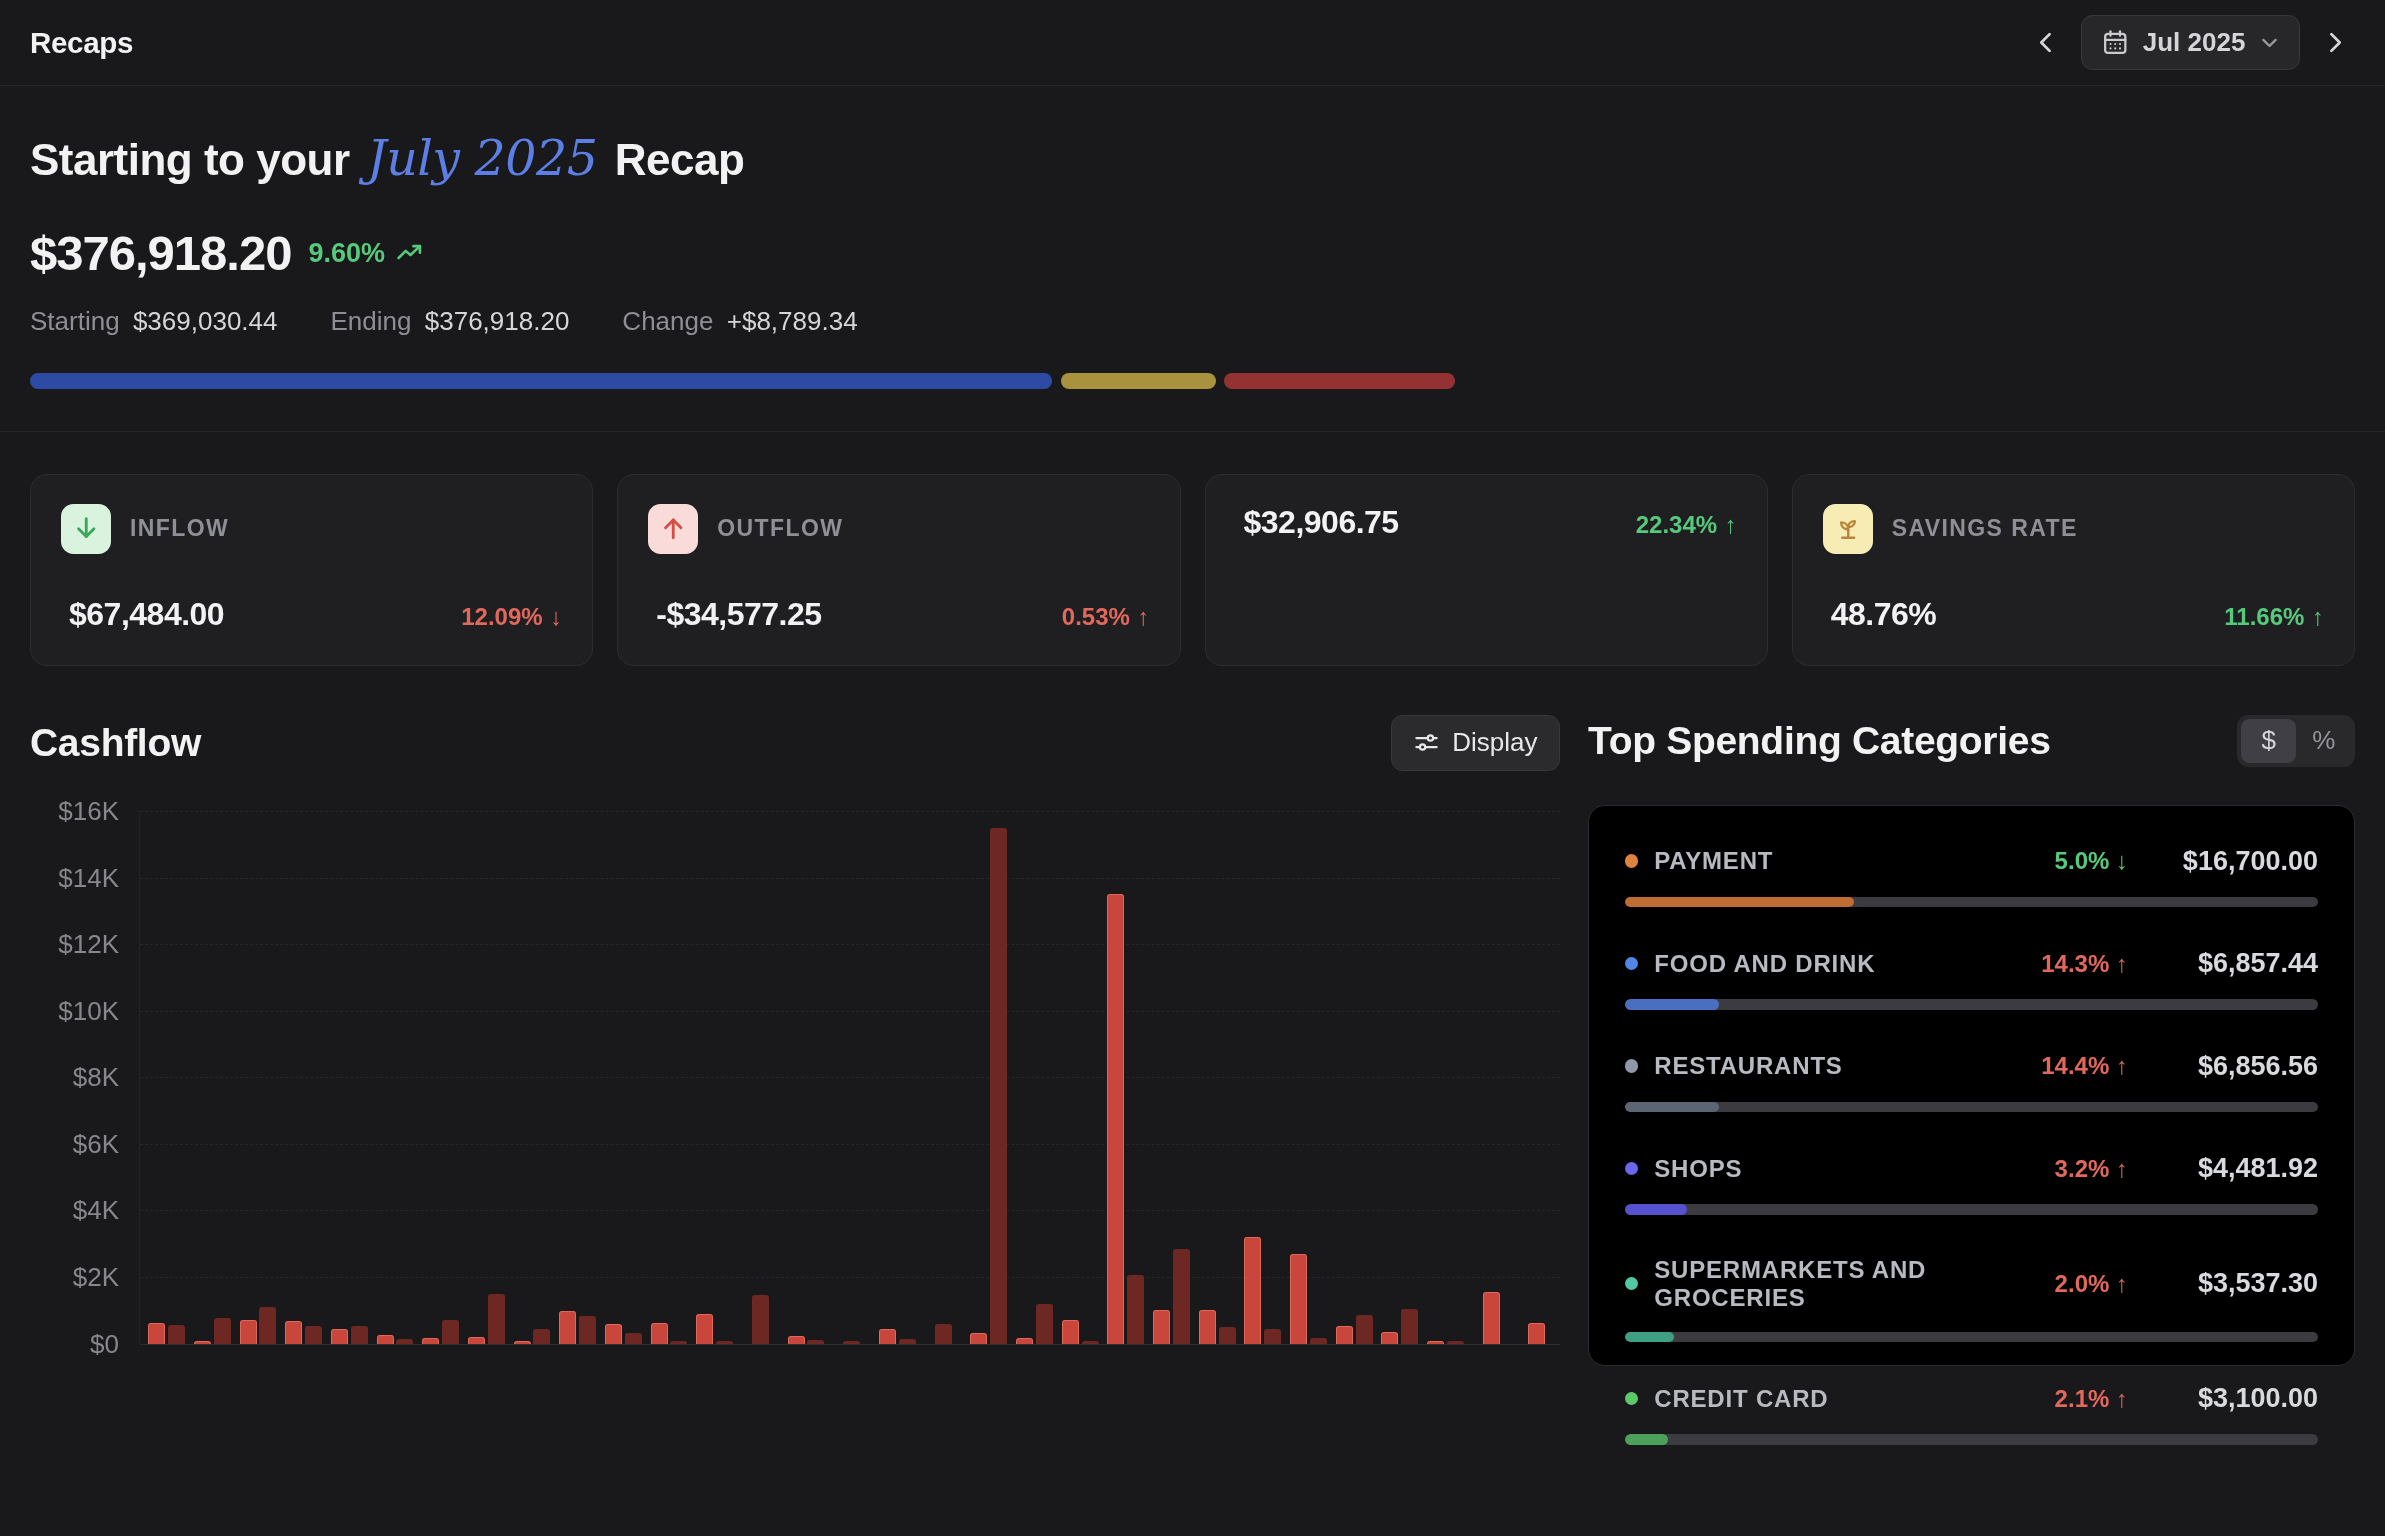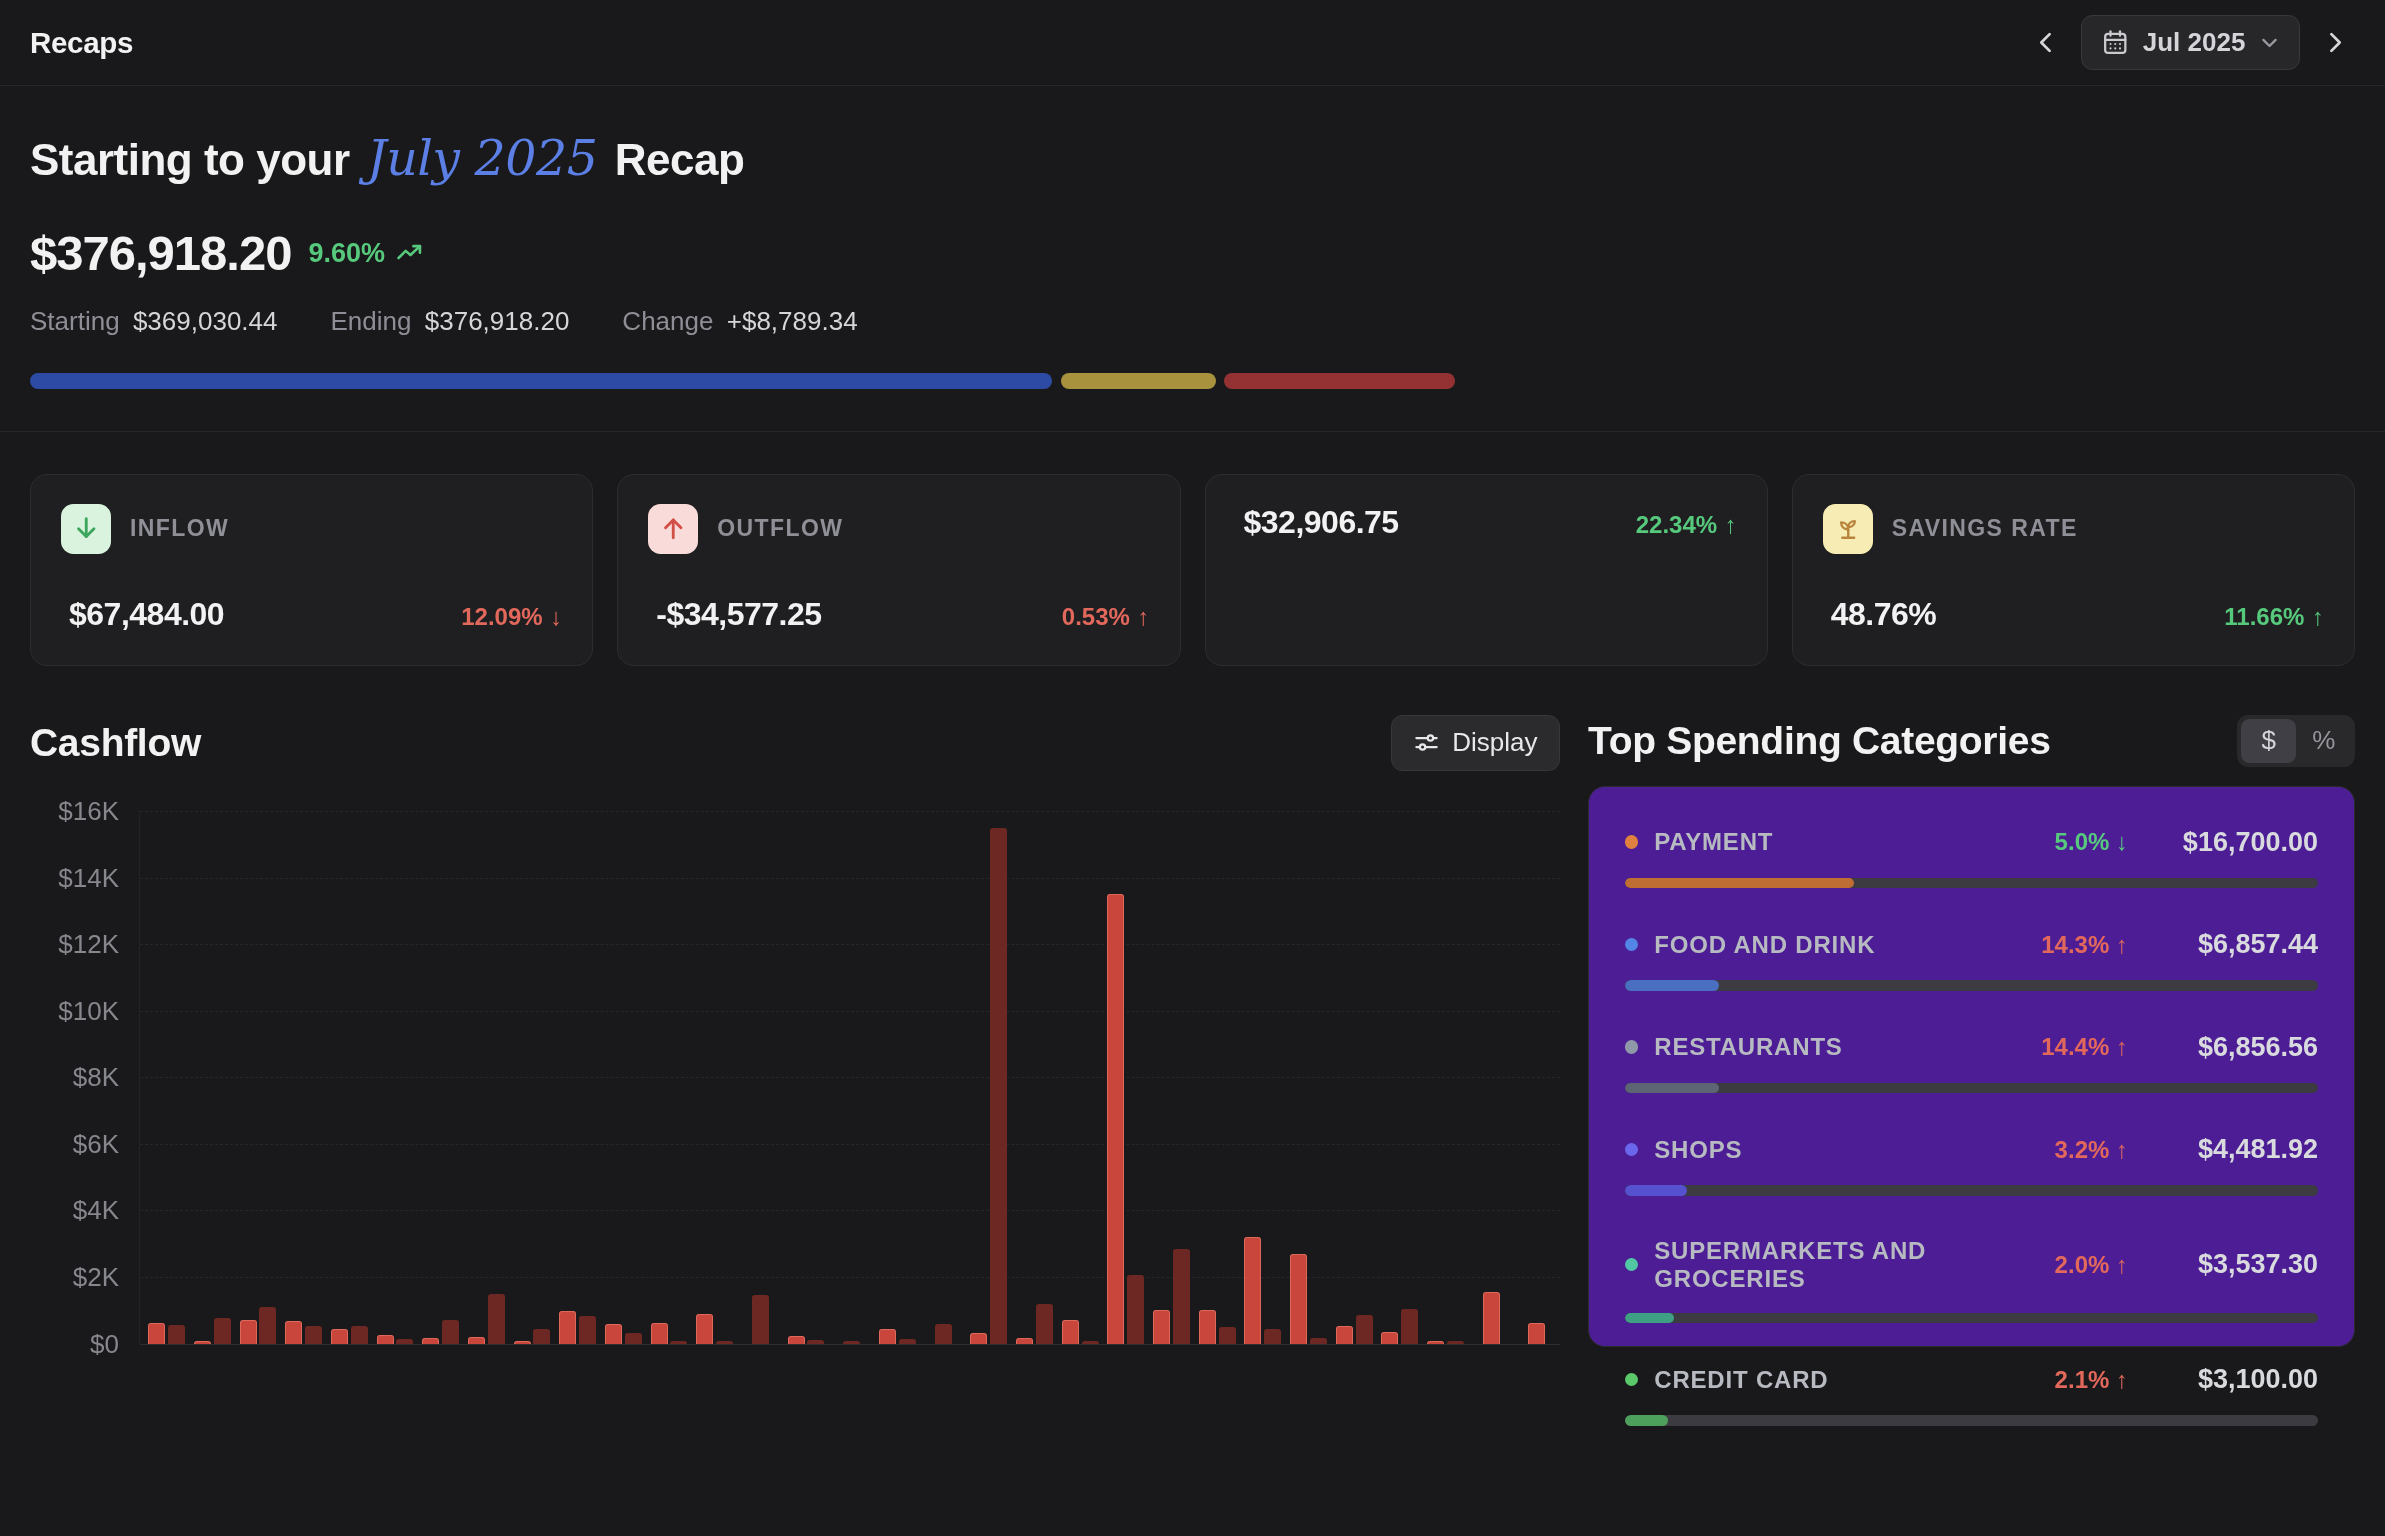--- a/index.html
+++ b/index.html
@@ -87,21 +87,21 @@
   .bar.cur { border:1px solid; border-bottom:none; }
   
   .panel-col { width:767px; flex:none; }
   .toggle-group { display:flex; background:#29292c; border-radius:11.4px; padding:3.8px; }
   .toggle-btn {
     width:55px; height:44px; border:none; border-radius:8.6px; background:transparent;
     color:#95959c; font-size:26px; cursor:pointer; display:flex; align-items:center; justify-content:center;
   }
   .toggle-btn.active { background:#3f3f45; color:#d6d6da; }
   .panel {
-    margin-top:19px; background:#4c1d95; border:1px solid #2c2c30; border-radius:17px;
+    margin-top:38px; background:#000000; border:1px solid #2c2c30; border-radius:17px;
     padding:40px 36px 28.5px 36px; height:561px;
   }
   .cat-row { margin-bottom:41px; }
   .cat-row:last-child { margin-bottom:0; }
   .cat-head { display:flex; align-items:center; }
   .cat-dot { width:13.3px; height:13.3px; border-radius:50%; margin-right:16px; flex:none; }
   .cat-name { flex:1; font-size:24px; font-weight:600; letter-spacing:0.8px; color:#b7bac1; }
   .cat-change { font-size:24px; font-weight:600; display:flex; gap:6.7px; align-items:baseline; }
   .cat-amount { font-size:27px; font-weight:600; color:#d8dade; margin-left:19px; min-width:171px; text-align:right; }
   .cat-track { margin-top:20px; height:10.5px; border-radius:5.7px; background:#3b3b41; overflow:hidden; }

